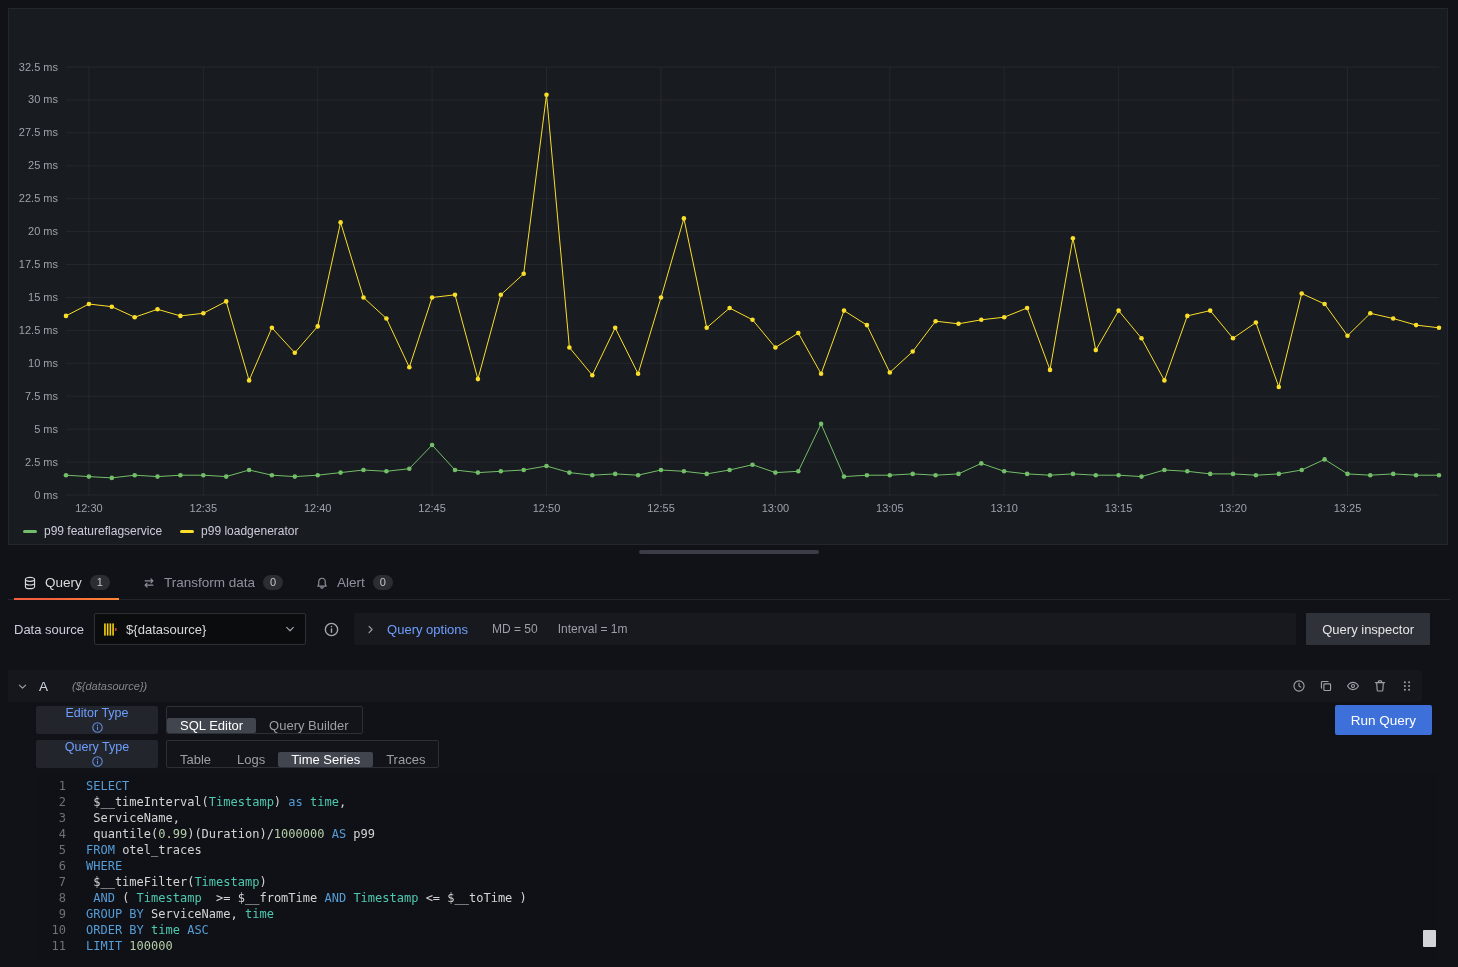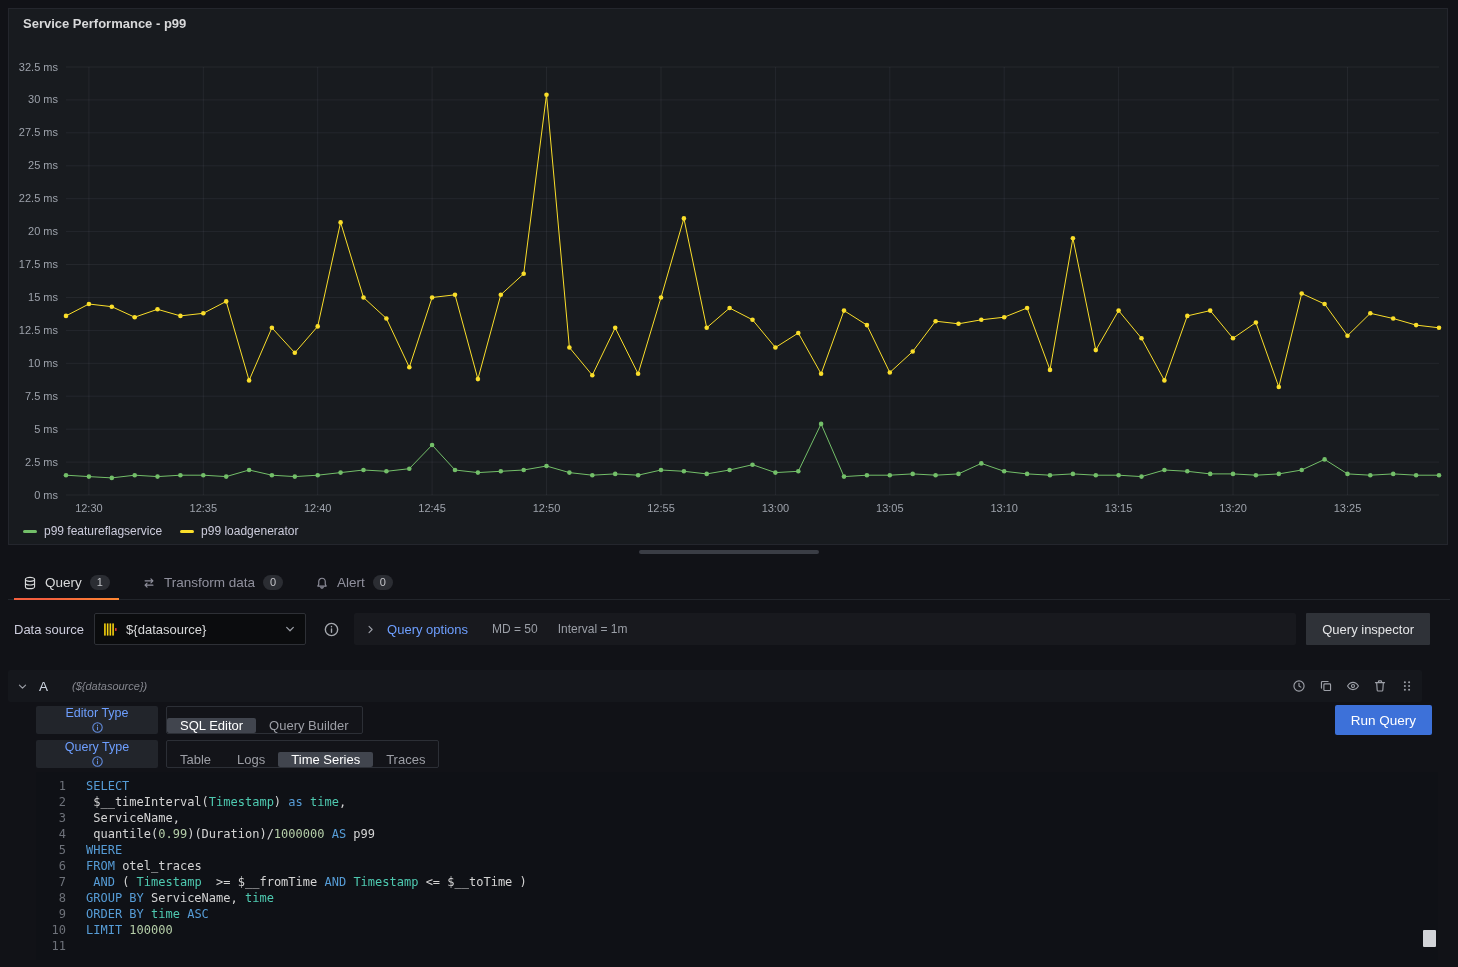--- a/index.html
+++ b/index.html
@@ -67,21 +67,20 @@
   .tok-num{color:#b5cea8;margin-top:16px;}
   .tok-id{color:#d4d4d4;}
   .cursor-marker{position:absolute;right:2px;top:158px;width:13px;height:17px;background:#d2d4d8;border-radius:1px;}
 </style>
 </head>
 <body>
 
 <div class="page">
 
   <section class="panel">
-    <div class="panel-title">Service Performance - p99</div>
     <div class="chart-wrap"><svg width="1440" height="474" viewBox="0 0 1440 474">
           <line x1="57" y1="452.0" x2="1430" y2="452.0" stroke="rgba(204,204,220,0.07)" stroke-width="1"></line>
           <text class="ax" x="49" y="455.5" text-anchor="end">0 ms</text>
           <line x1="57" y1="419.1" x2="1430" y2="419.1" stroke="rgba(204,204,220,0.07)" stroke-width="1"></line>
           <text class="ax" x="49" y="422.6" text-anchor="end">2.5 ms</text>
           <line x1="57" y1="386.2" x2="1430" y2="386.2" stroke="rgba(204,204,220,0.07)" stroke-width="1"></line>
           <text class="ax" x="49" y="389.7" text-anchor="end">5 ms</text>
           <line x1="57" y1="353.2" x2="1430" y2="353.2" stroke="rgba(204,204,220,0.07)" stroke-width="1"></line>
           <text class="ax" x="49" y="356.7" text-anchor="end">7.5 ms</text>
           <line x1="57" y1="320.3" x2="1430" y2="320.3" stroke="rgba(204,204,220,0.07)" stroke-width="1"></line>
@@ -435,22 +434,23 @@
         <div class="ln">8</div>
         <div class="ln">9</div>
         <div class="ln">10</div>
         <div class="ln">11</div>
       </div>
     <div class="code">
         <div class="cl"><span class="tok-kw">SELECT</span></div>
         <div class="cl"><span class="tok-id"> $__timeInterval(</span><span class="tok-type">Timestamp</span><span class="tok-id">) </span><span class="tok-kw">as</span><span class="tok-id"> </span><span class="tok-type">time</span><span class="tok-id">,</span></div>
         <div class="cl"><span class="tok-id"> ServiceName,</span></div>
         <div class="cl"><span class="tok-id"> quantile(</span><span class="tok-num">0.99</span><span class="tok-id">)(Duration)/</span><span class="tok-num">1000000</span><span class="tok-id"> </span><span class="tok-kw">AS</span><span class="tok-id"> p99</span></div>
+        <div class="cl"><span class="tok-kw">FROM</span><span class="tok-id"> otel_traces</span></div>
         <div class="cl"><span class="tok-kw">WHERE</span></div>
-        <div class="cl"><span class="tok-kw">FROM</span><span class="tok-id"> otel_traces</span></div>
+        <div class="cl"><span class="tok-id"> $__timeFilter(</span><span class="tok-type">Timestamp</span><span class="tok-id">)</span></div>
         <div class="cl"><span class="tok-id"> </span><span class="tok-kw">AND</span><span class="tok-id"> ( </span><span class="tok-type">Timestamp</span><span class="tok-id">  &gt;= $__fromTime </span><span class="tok-kw">AND</span><span class="tok-id"> </span><span class="tok-type">Timestamp</span><span class="tok-id"> &lt;= $__toTime )</span></div>
         <div class="cl"><span class="tok-kw">GROUP BY</span><span class="tok-id"> ServiceName, </span><span class="tok-type">time</span></div>
         <div class="cl"><span class="tok-kw">ORDER BY</span><span class="tok-id"> </span><span class="tok-type">time</span><span class="tok-id"> </span><span class="tok-kw">ASC</span></div>
         <div class="cl"><span class="tok-kw">LIMIT</span><span class="tok-id"> </span><span class="tok-num">100000</span></div>
       </div>
     <div class="cursor-marker"></div>
   </div>
 
 </div>
 

